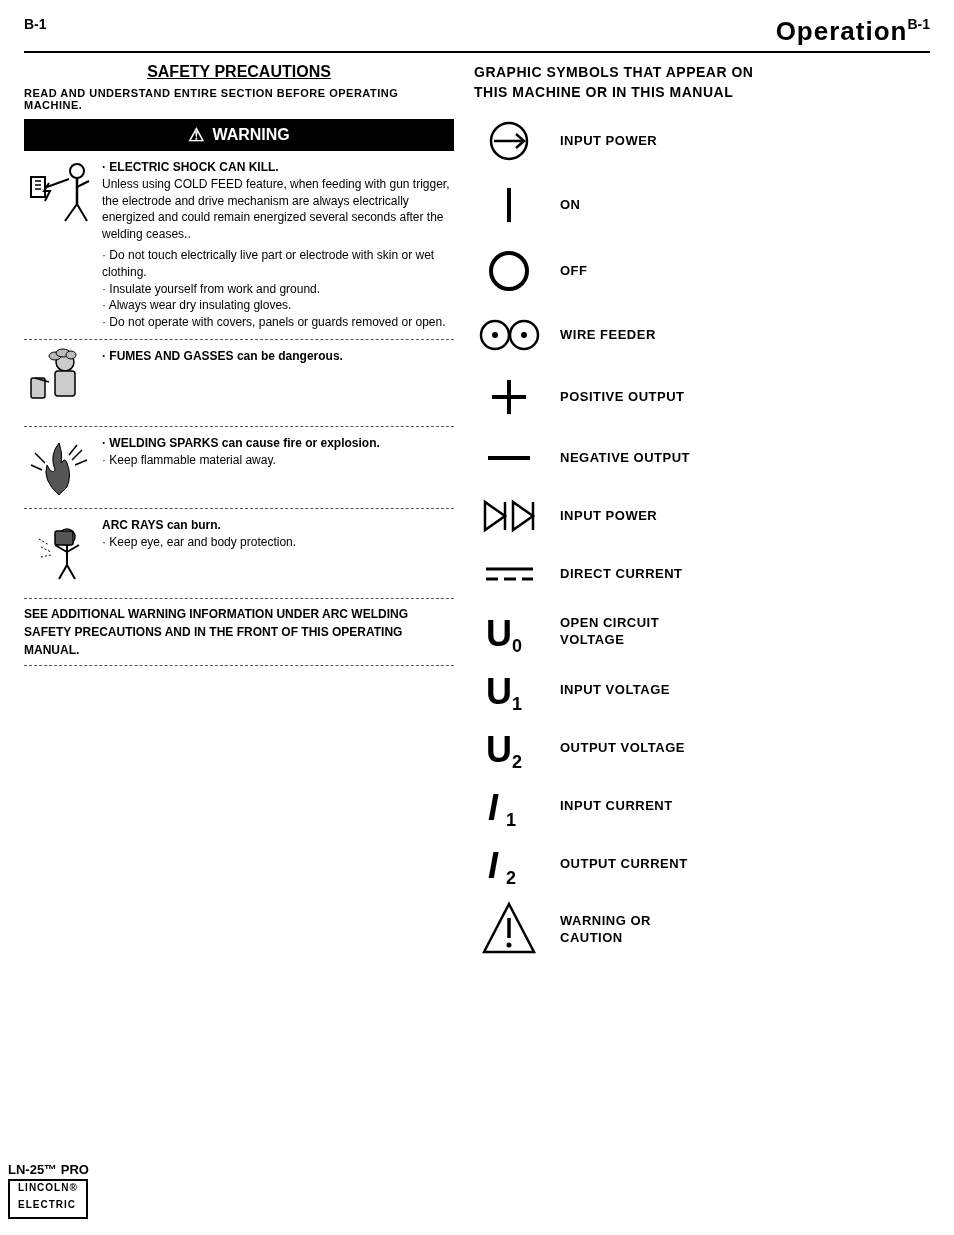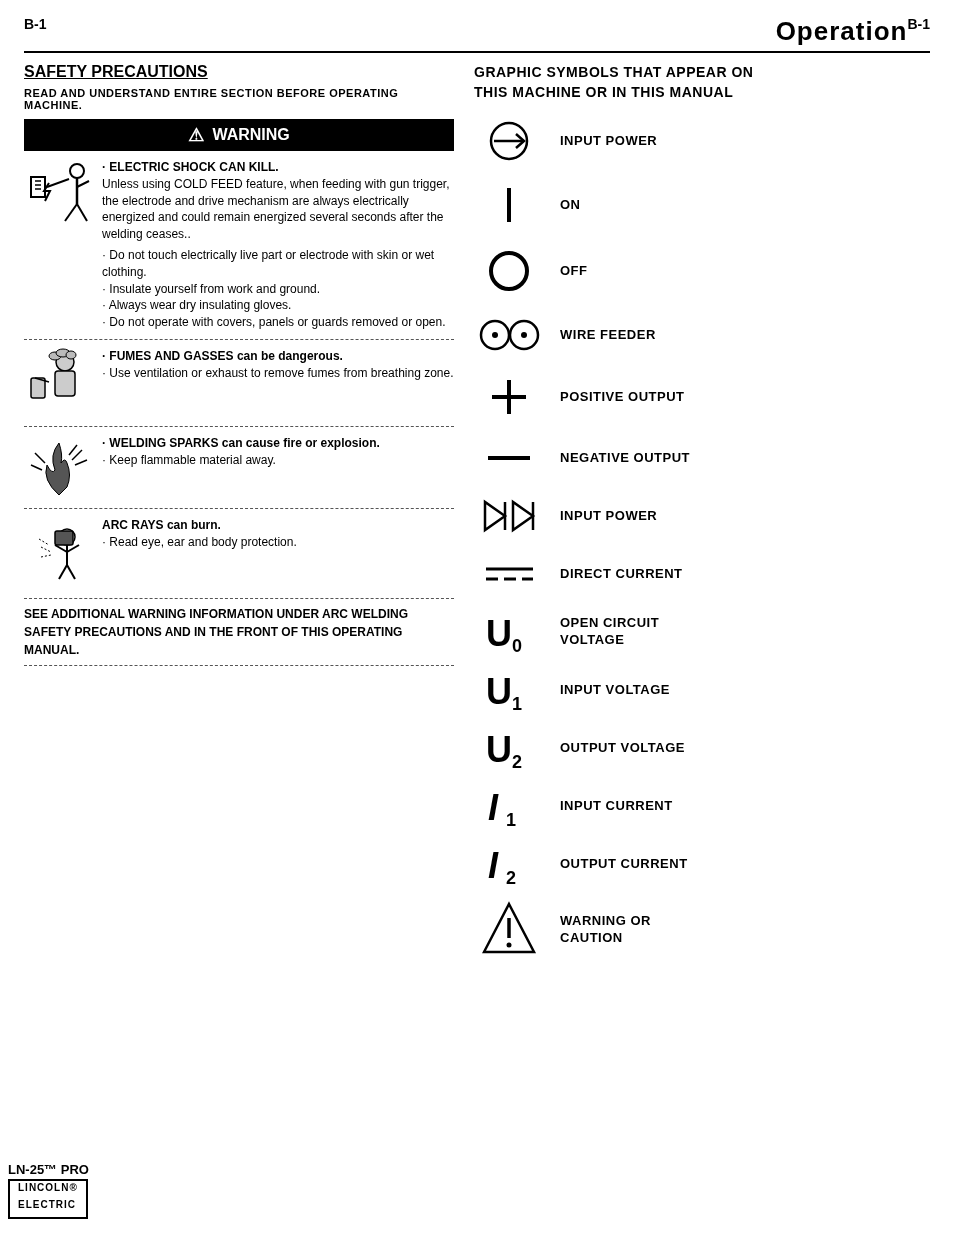--- a/index.html
+++ b/index.html
@@ -51,20 +51,21 @@
       flex: 1;
     }
 
     
     .section-title {
       font-size: 16px;
       font-weight: bold;
       text-decoration: underline;
       margin-bottom: 6px;
       text-transform: uppercase;
+      text-align: center;
     }
     .read-line {
       font-size: 11px;
       font-weight: bold;
       letter-spacing: 0.5px;
       text-transform: uppercase;
       margin-bottom: 8px;
     }
 
     
@@ -258,21 +259,20 @@
             <rect x="4" y="30" width="14" height="20" rx="2" fill="#ccc" stroke="#000" stroke-width="1.5"></rect>
             <line x1="8" y1="30" x2="22" y2="34" stroke="#000" stroke-width="1.5"></line>
 
             <ellipse cx="28" cy="8" rx="6" ry="4" fill="#bbb" stroke="#000" stroke-width="1"></ellipse>
             <ellipse cx="36" cy="5" rx="7" ry="4" fill="#bbb" stroke="#000" stroke-width="1"></ellipse>
             <ellipse cx="44" cy="7" rx="5" ry="4" fill="#bbb" stroke="#000" stroke-width="1"></ellipse>
           </svg>
         </div>
         <div class="warning-text">
           <div class="bold-line">· FUMES AND GASSES can be dangerous.</div>
-          <div>· Use ventilation or exhaust to remove fumes from breathing zone.</div>
         </div>
       </div>
 
       <div class="warning-item">
         <div class="warning-icon">
           <svg width="65" height="65" viewBox="0 0 65 65">
 
             <path d="M32 60 Q15 45 20 30 Q25 40 28 35 Q22 20 32 8 Q36 20 34 28 Q38 22 40 28 Q45 40 40 52 Z" fill="#555" stroke="#000" stroke-width="1"></path>
 
             <line x1="45" y1="25" x2="55" y2="15" stroke="#000" stroke-width="1.5"></line>
@@ -304,21 +304,21 @@
             <line x1="40" y1="48" x2="32" y2="62" stroke="#000" stroke-width="2"></line>
             <line x1="40" y1="48" x2="48" y2="62" stroke="#000" stroke-width="2"></line>
 
             <line x1="14" y1="30" x2="24" y2="35" stroke="#000" stroke-width="1" stroke-dasharray="2,2"></line>
             <line x1="12" y1="22" x2="22" y2="28" stroke="#000" stroke-width="1" stroke-dasharray="2,2"></line>
             <line x1="14" y1="40" x2="24" y2="38" stroke="#000" stroke-width="1" stroke-dasharray="2,2"></line>
           </svg>
         </div>
         <div class="warning-text">
           <div class="bold-line">ARC RAYS can burn.</div>
-          <div>· Read eye, ear and body protection.</div>
+          <div>· Keep eye, ear and body protection.</div>
         </div>
       </div>
 
       <div class="dotted-line"></div>
 
       <div class="bottom-safety">SEE ADDITIONAL WARNING INFORMATION UNDER ARC WELDING SAFETY PRECAUTIONS AND IN THE FRONT OF THIS OPERATING MANUAL.</div>
       <div class="bottom-dotted"></div>
     </div>
 
     <div class="right-col">

